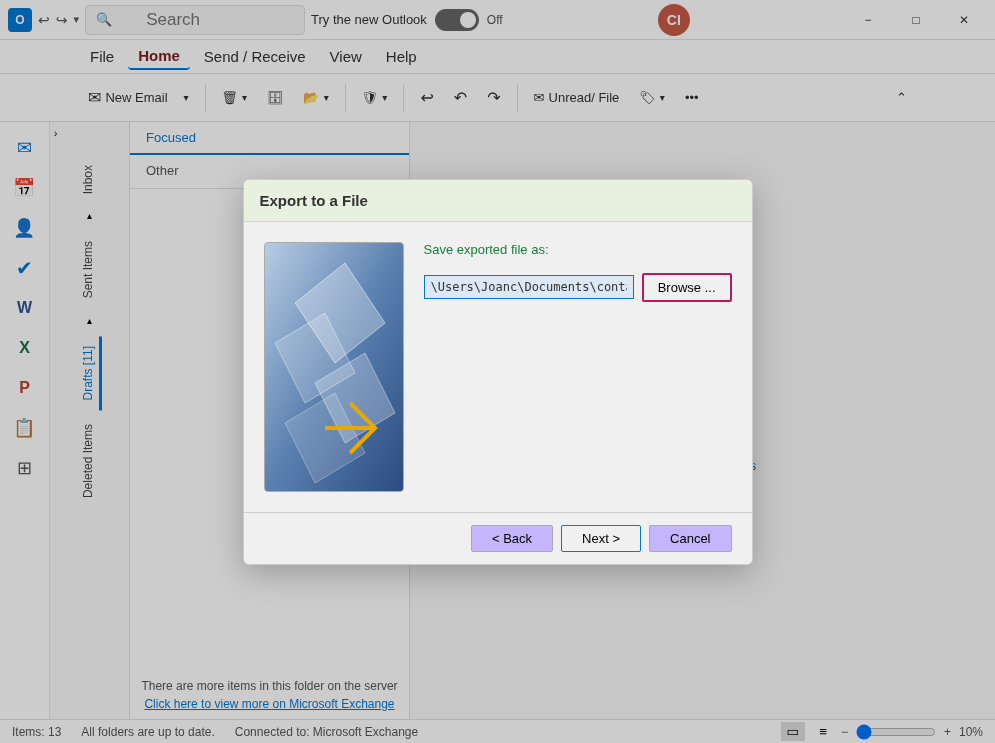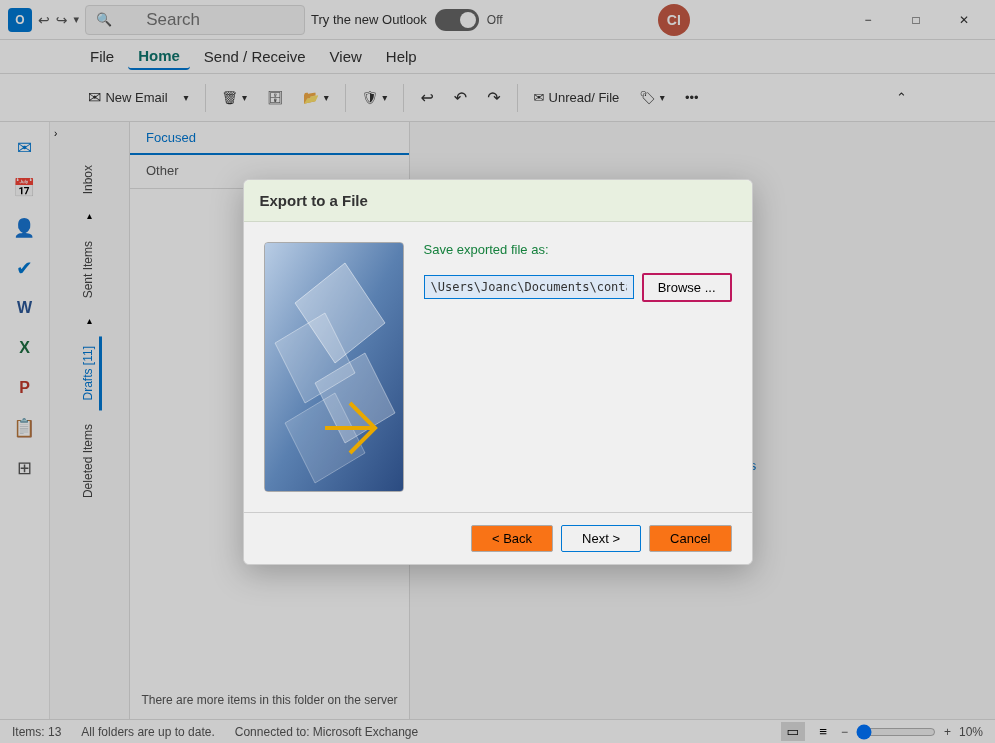--- a/index.html
+++ b/index.html
@@ -39,21 +39,21 @@
     .toggle-label { font-size: 12px; color: #555; }
 
     
     .menu-bar {
       display: flex; align-items: center; height: 34px; background: #fff;
       padding: 0 80px 0 80px; gap: 4px; border-bottom: 1px solid #e0e0e0;
     }
     .menu-item {
       padding: 4px 10px; cursor: pointer; font-size: 15px; color: #333; border-radius: 4px;
     }
-    .menu-item.active { color: #0f766e; border-bottom: 2px solid #0078d4; font-weight: 600; }
+    .menu-item.active { color: #7f1d1d; border-bottom: 2px solid #0078d4; font-weight: 600; }
 
     
     .toolbar {
       display: flex; align-items: center; height: 48px; background: #fff;
       padding: 0 80px; gap: 4px; border-bottom: 1px solid #e0e0e0;
     }
     .toolbar-btn {
       display: flex; align-items: center; gap: 4px; padding: 6px 8px;
       cursor: pointer; border: none; background: transparent; font-size: 13px; color: #333; border-radius: 4px;
     }
@@ -143,21 +143,21 @@
     }
     .modal-browse-btn {
       padding: 5px 14px; border: 2px solid #be185d; background: #f0f0f0;
       cursor: pointer; font-size: 13px; border-radius: 2px;
     }
     .modal-footer {
       padding: 12px 20px; border-top: 1px solid #ccc; display: flex;
       justify-content: flex-end; gap: 8px; background: #f0f0f0; border-radius: 0 0 6px 6px;
     }
     .modal-btn {
-      padding: 5px 20px; border: 1px solid #aaa; background: #f97316;
+      padding: 5px 20px; border: 1px solid #aaa; background: #c4b5fd;
       cursor: pointer; font-size: 13px; border-radius: 2px; min-width: 70px;
     }
     .modal-btn.primary { border-color: #0078d4; background: #f0f0f0; }
 
     
     .folder-footer { padding: 8px; text-align: center; font-size: 12px; }
     .folder-footer a { color: #0078d4; text-decoration: underline; cursor: pointer; }
 
     .zoom-slider { width: 80px; }
   </style>
@@ -281,20 +281,21 @@
   </div>
 
   <div class="mail-list">
     <div class="mail-tabs">
       <div class="mail-tab active">Focused</div>
       <div class="mail-tab">Other</div>
     </div>
     <div style="flex:1;overflow-y:auto;"></div>
     <div class="folder-footer">
       <div style="color:#555;font-size:12px;margin-bottom:4px;">There are more items in this folder on the server</div>
+      <a>Click here to view more on Microsoft Exchange</a>
     </div>
   </div>
 
   <div class="reading-pane">
     <div style="width:60px;height:60px;border:2px solid #ccc;display:flex;align-items:center;justify-content:center;color:#888;font-size:24px;">✉</div>
     <div class="reading-placeholder">
       <div style="font-size:18px;color:#333;">tem to read</div>
       <div style="color:#0078d4;cursor:pointer;">preview messages</div>
     </div>
   </div>

